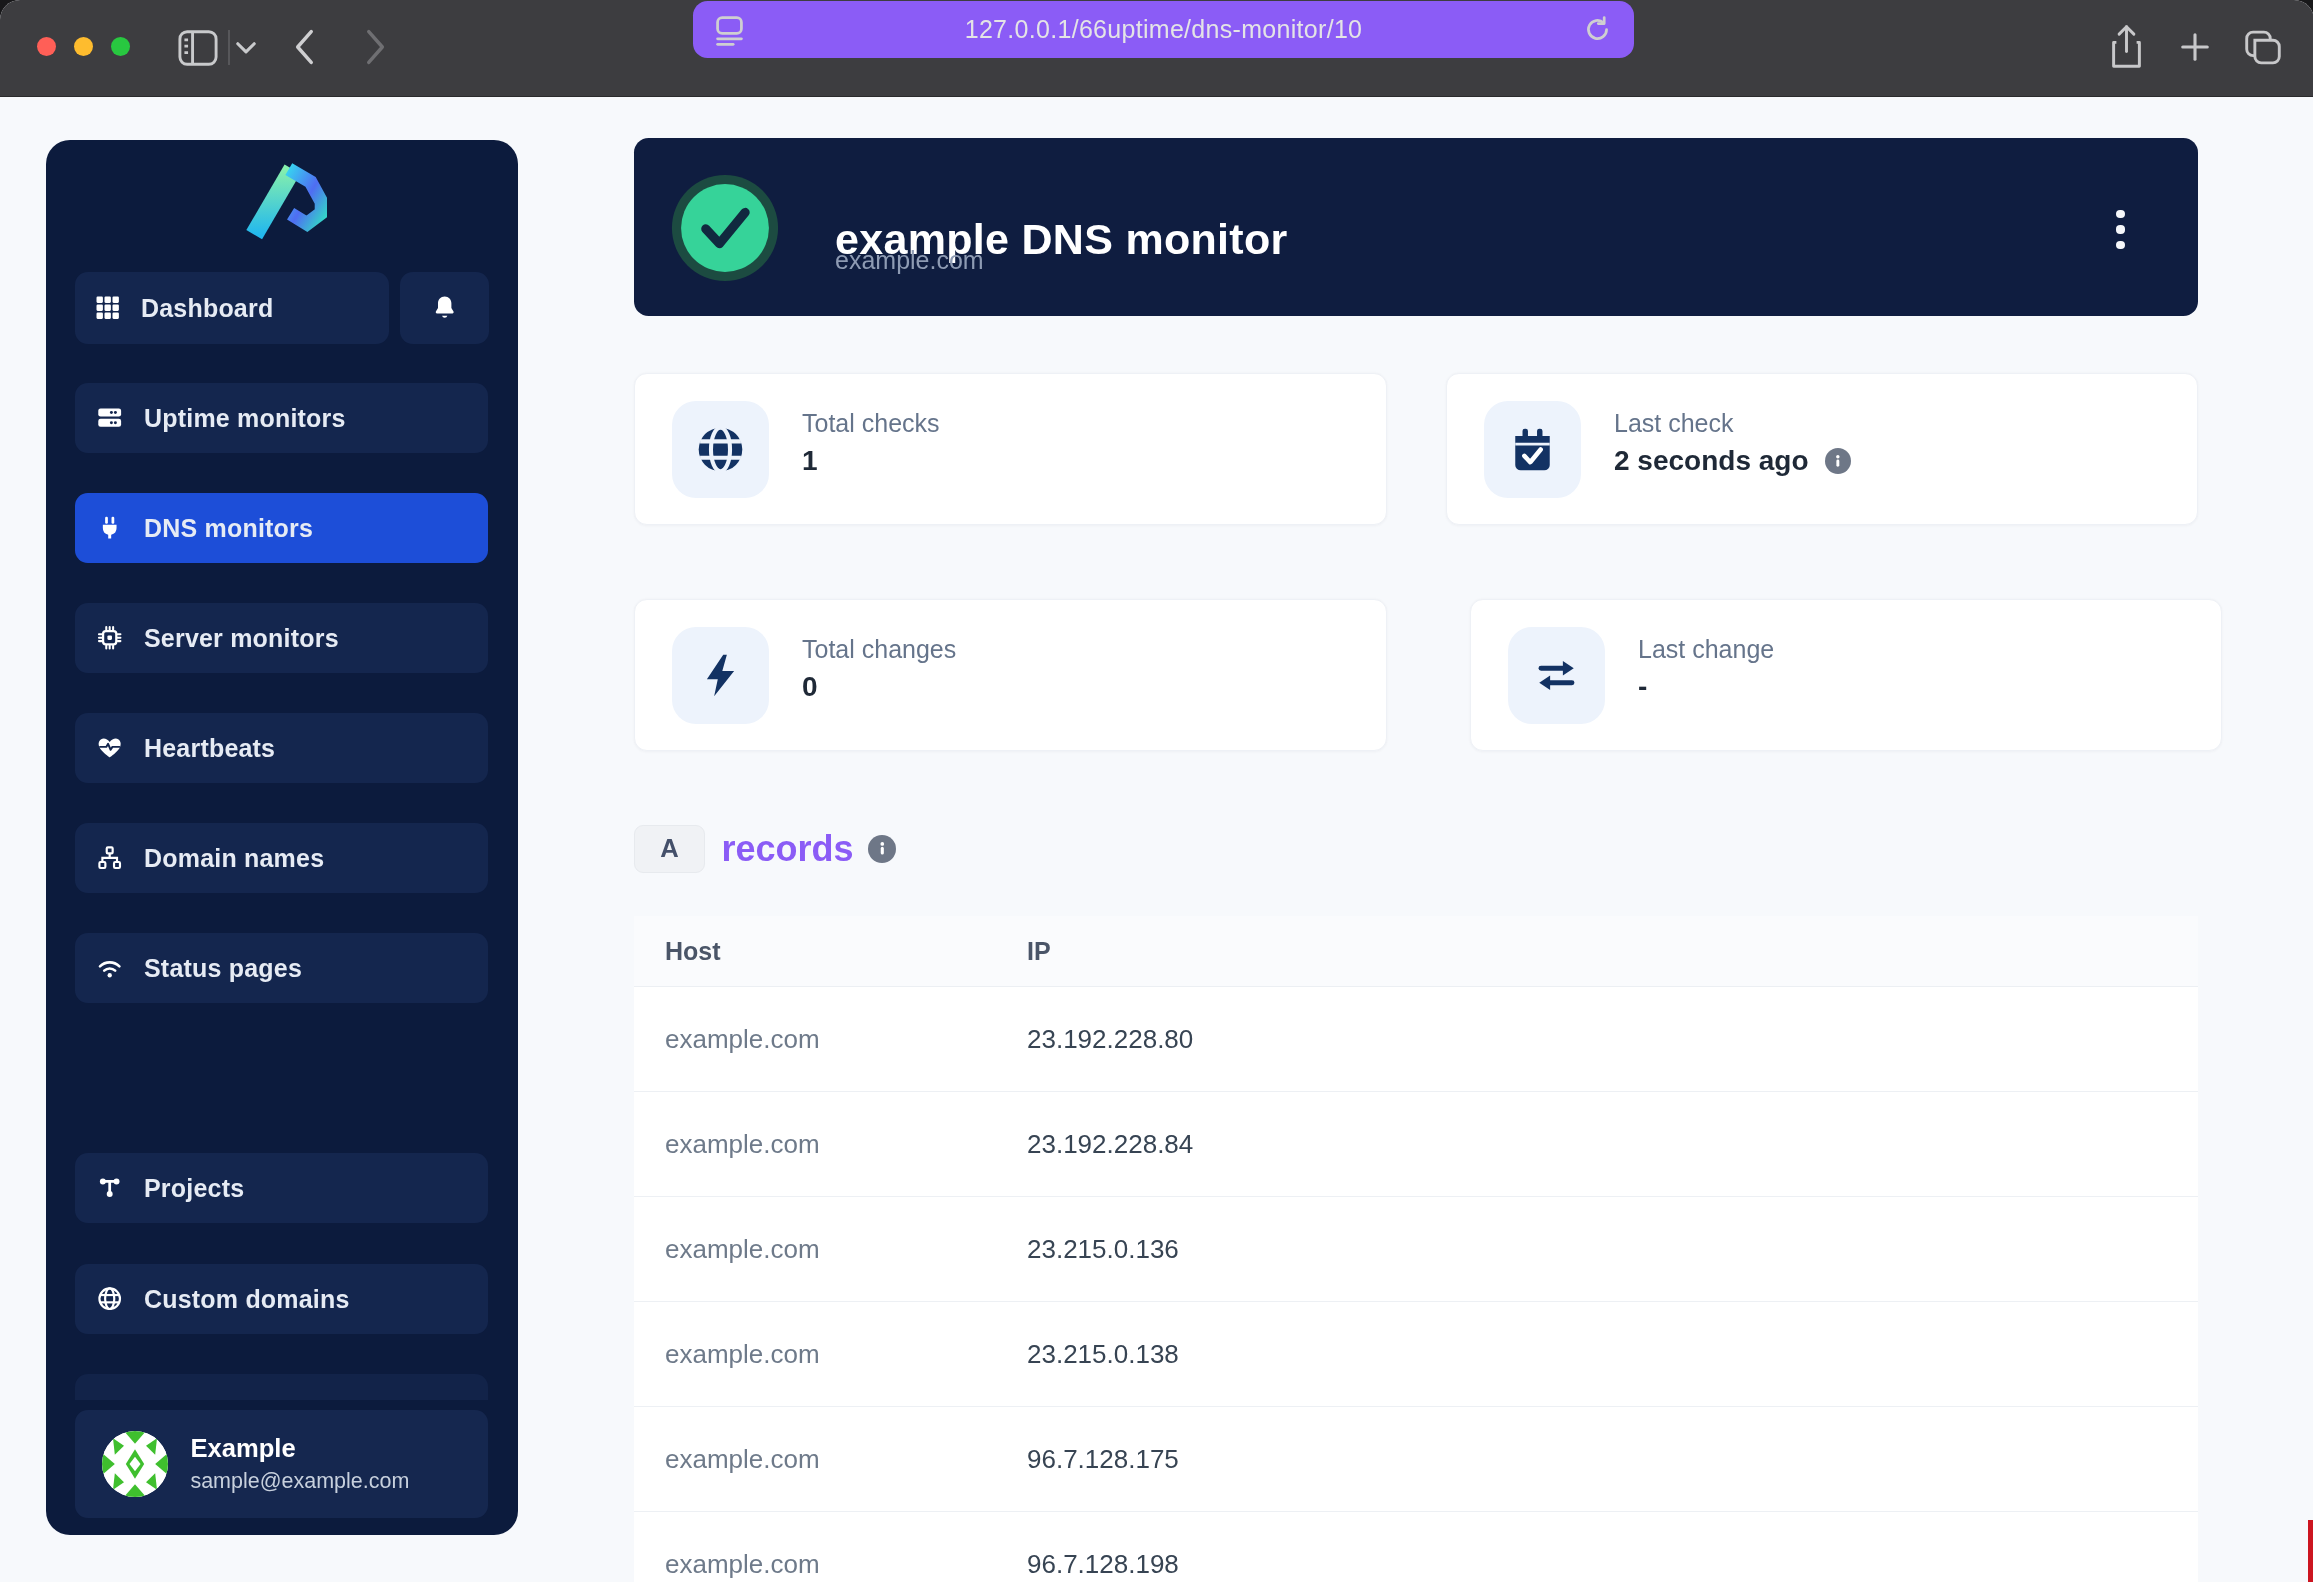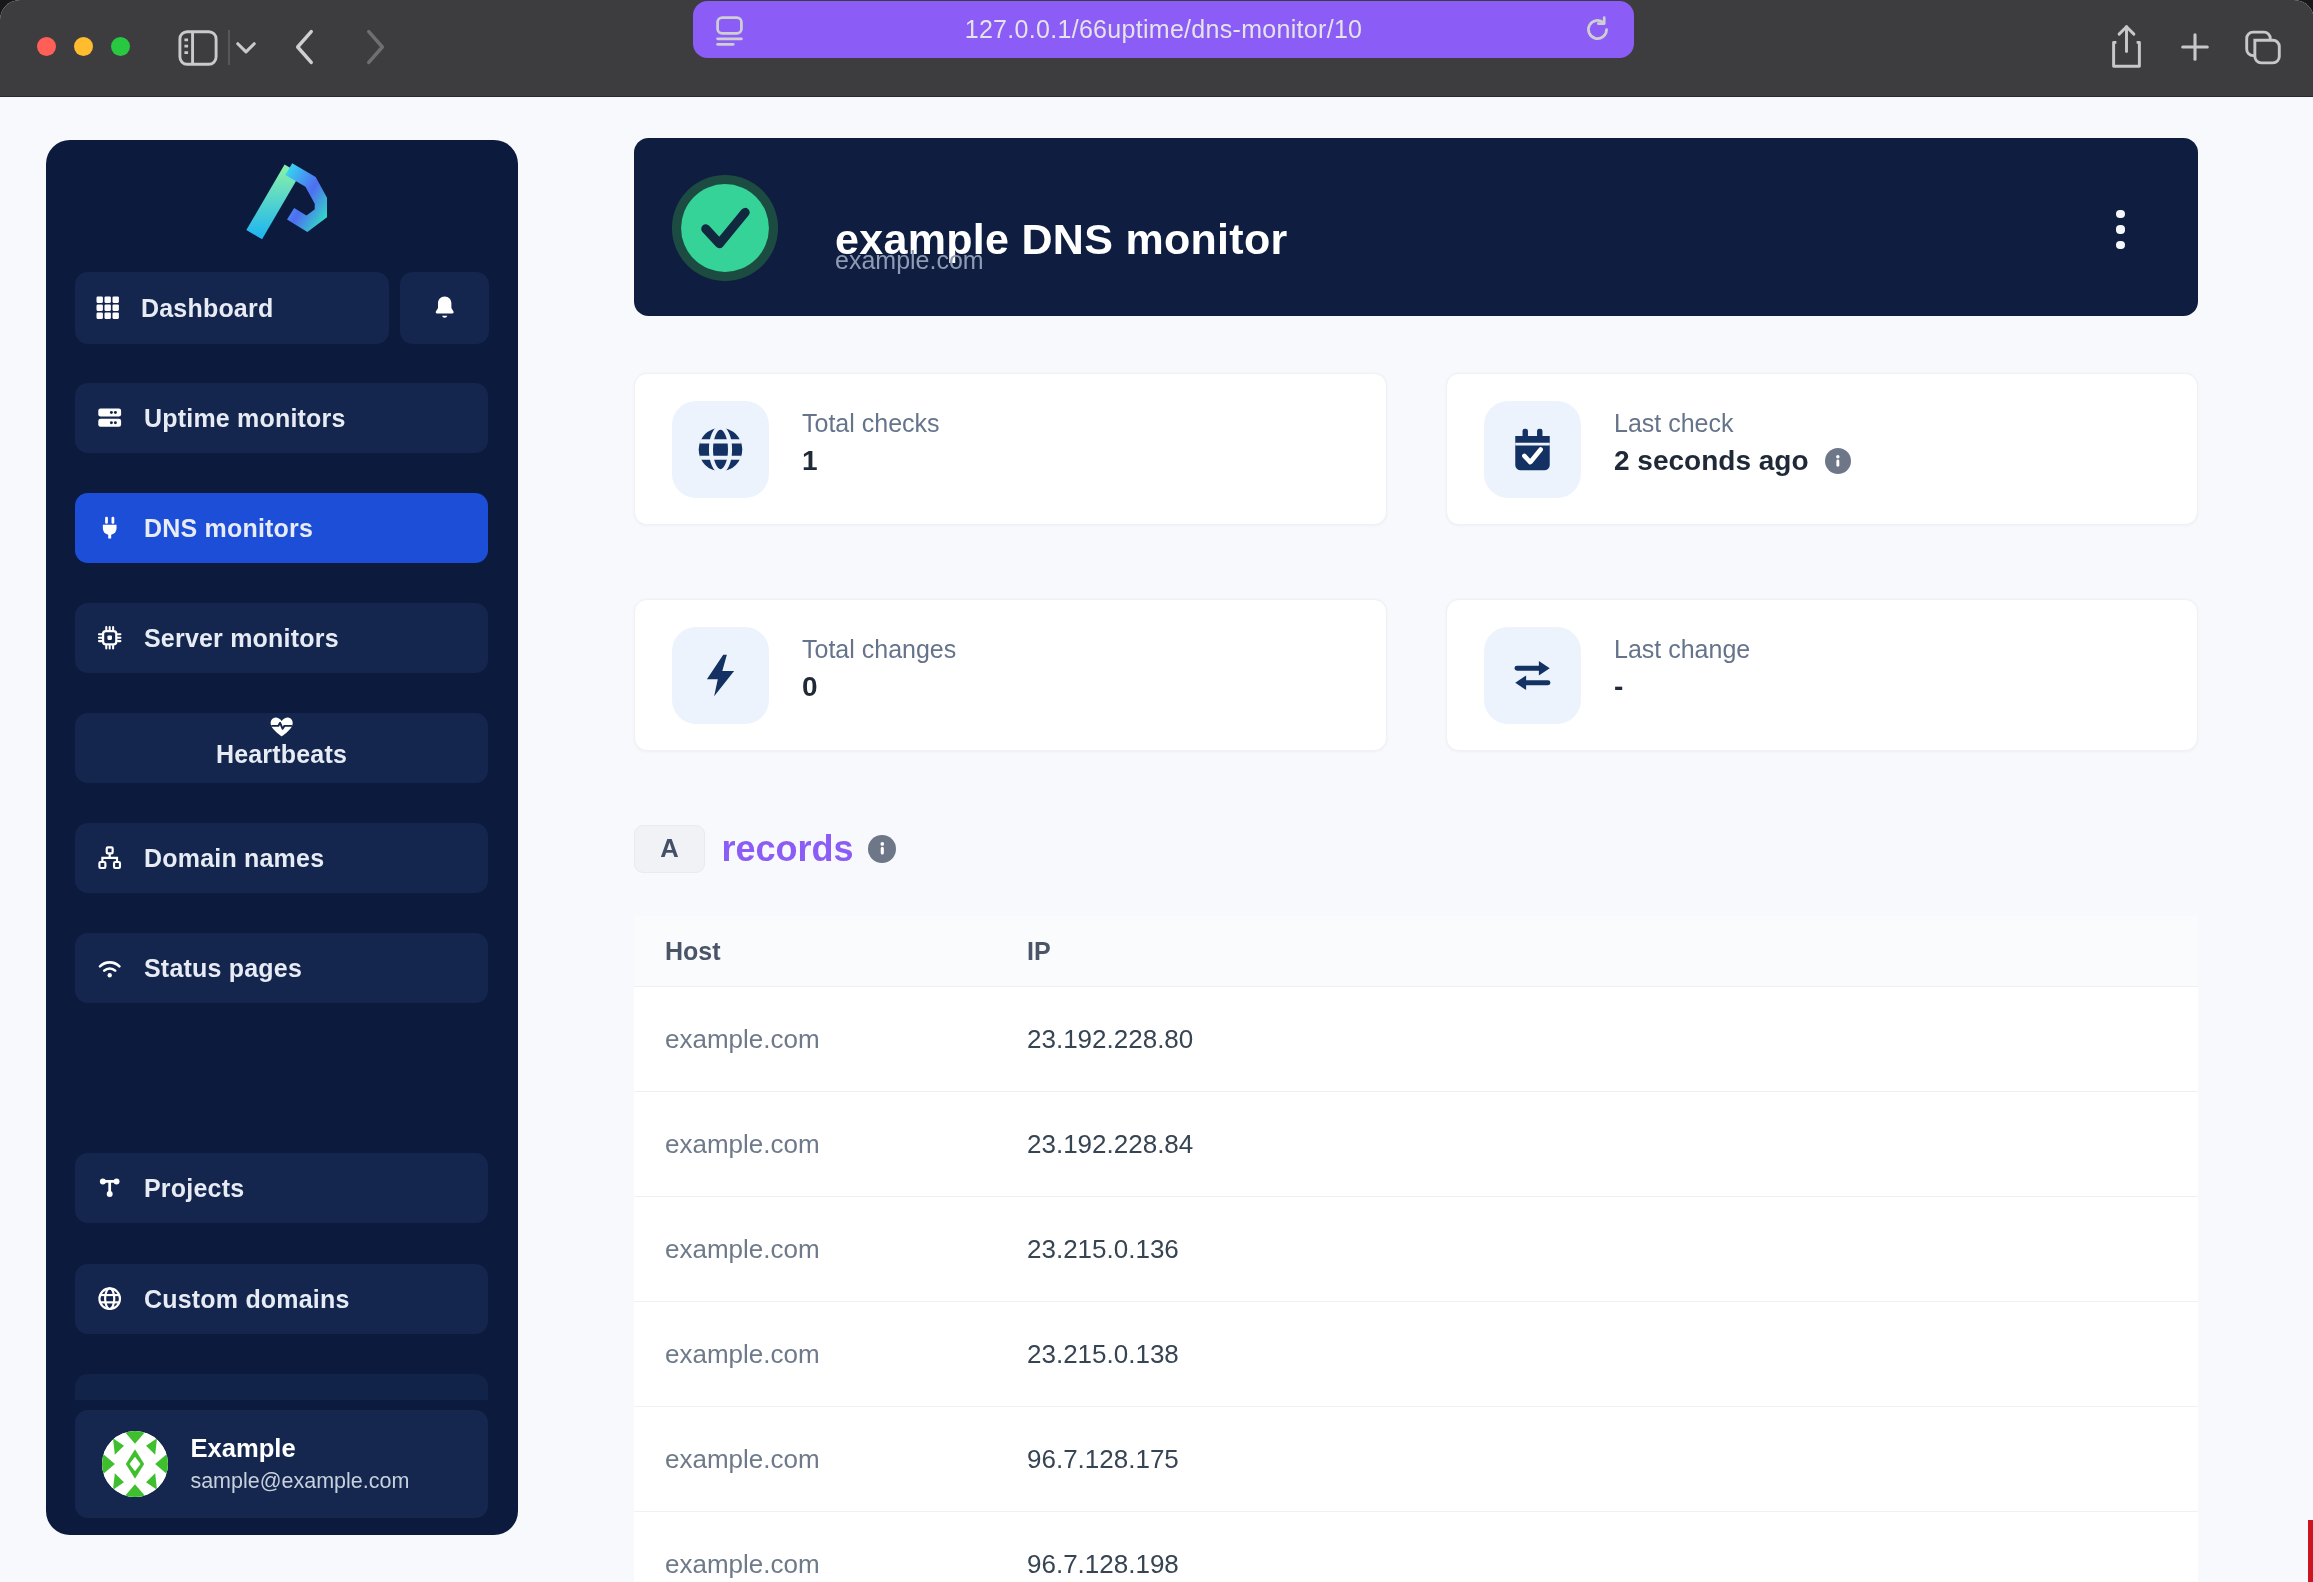--- a/index.html
+++ b/index.html
@@ -206,21 +206,21 @@
                   <line x1="2.6" y1="15" x2="5" y2="15"></line>
                 <line x1="19" y1="9" x2="21.4" y2="9"></line>
                   <line x1="19" y1="12" x2="21.4" y2="12"></line>
                   <line x1="19" y1="15" x2="21.4" y2="15"></line>
               </g>
             </svg>
           </span>
           <span class="side-label">Server monitors</span>
         </div>
 
-        <div class="side-btn nav-item" style="top:573px;flex-direction:column;">
+        <div class="side-btn nav-item" style="top:573px;">
           <span class="ic">
             <svg width="27.4" height="27.4" viewBox="0 0 24 24">
               <path fill="#ffffff" d="M12 20.5S4.6 15.6 2.8 11.2C1.3 7.3 3.6 4 6.7 4c2 0 3.9 1.2 5.3 3 1.4-1.8 3.3-3 5.3-3 3.1 0 5.4 3.3 3.9 7.2C19.4 15.6 12 20.5 12 20.5z"></path>
               <polyline points="3.5,11.3 9,11.3 10.6,8.6 12.8,13.8 14.4,11.3 20.5,11.3" fill="none" stroke="#14264e" stroke-width="1.7" stroke-linejoin="round" stroke-linecap="round"></polyline>
             </svg>
           </span>
           <span class="side-label">Heartbeats</span>
         </div>
 
         <div class="side-btn nav-item" style="top:683px;">
@@ -357,21 +357,21 @@
             <svg width="49" height="49" viewBox="0 0 54 54">
               <polygon points="30,4 12,31 24,31 20,50 42,22 29,22 34,4" fill="#133263"></polygon>
             </svg>
           </span>
           <div class="lbl">Total changes</div>
           <div class="val">
               <span>0</span>
             </div>
         </section>
 
-        <section class="stat" style="left:812px;top:502px;width:752px;">
+        <section class="stat" style="left:836px;top:502px;width:752px;">
           <span class="tile">
             <svg width="49" height="49" viewBox="0 0 54 54">
               <line x1="10" y1="19" x2="36" y2="19" stroke="#133263" stroke-width="5.5" stroke-linecap="round"></line>
               <polygon points="34,11 46,19 34,27" fill="#133263"></polygon>
               <line x1="18" y1="35" x2="44" y2="35" stroke="#133263" stroke-width="5.5" stroke-linecap="round"></line>
               <polygon points="20,27 8,35 20,43" fill="#133263"></polygon>
             </svg>
           </span>
           <div class="lbl">Last change</div>
           <div class="val">

